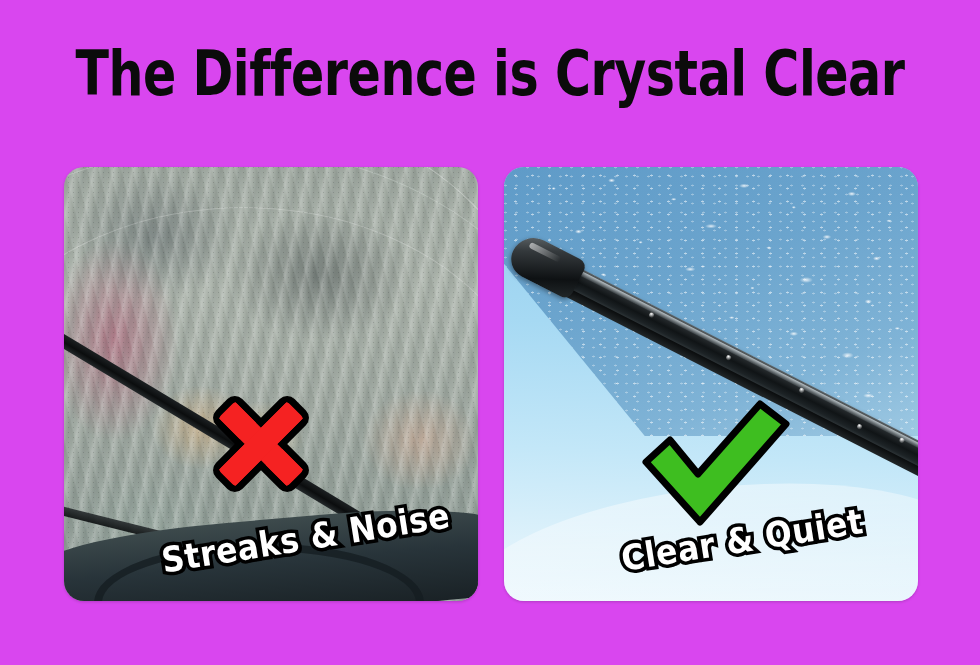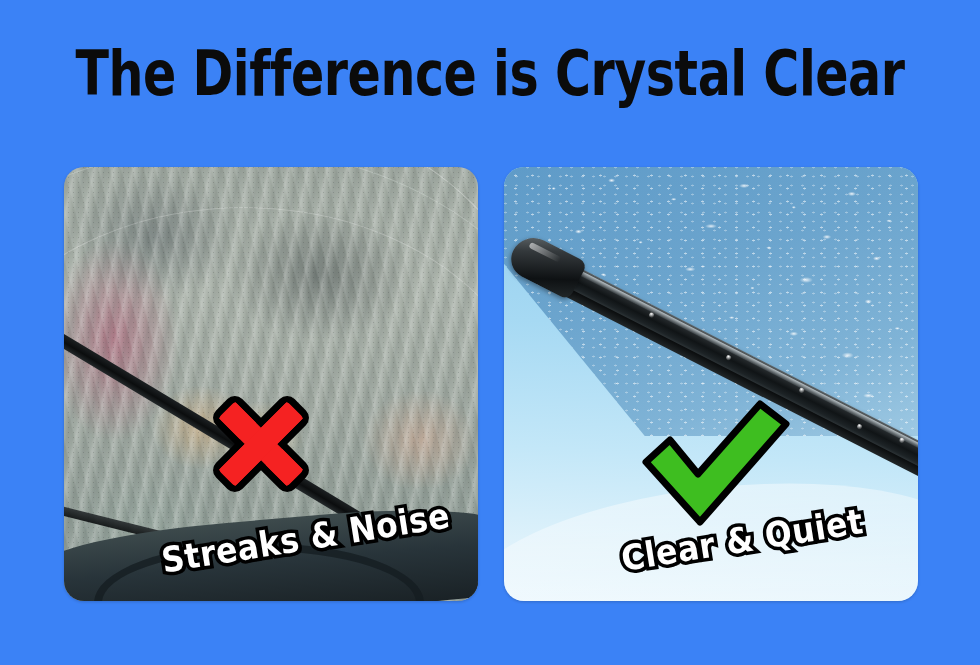--- a/index.html
+++ b/index.html
@@ -5,21 +5,21 @@
   * { margin:0; padding:0; box-sizing:border-box; }
   html, body {
     width:980px; height:665px;
     background:#ffffff;
     font-family:"Liberation Sans", sans-serif;
     overflow:hidden;
   }
   #stage {
     position:relative;
     width:980px; height:665px;
-    background:#3b82f6;
+    background:#d946ef;
   }
 
   
   .headline {
     position:absolute;
     left:0; top:42px;
     width:980px;
     text-align:center;
     font-family:"Liberation Sans Narrow","DejaVu Sans Condensed","Liberation Sans", sans-serif;
     font-weight:bold;

